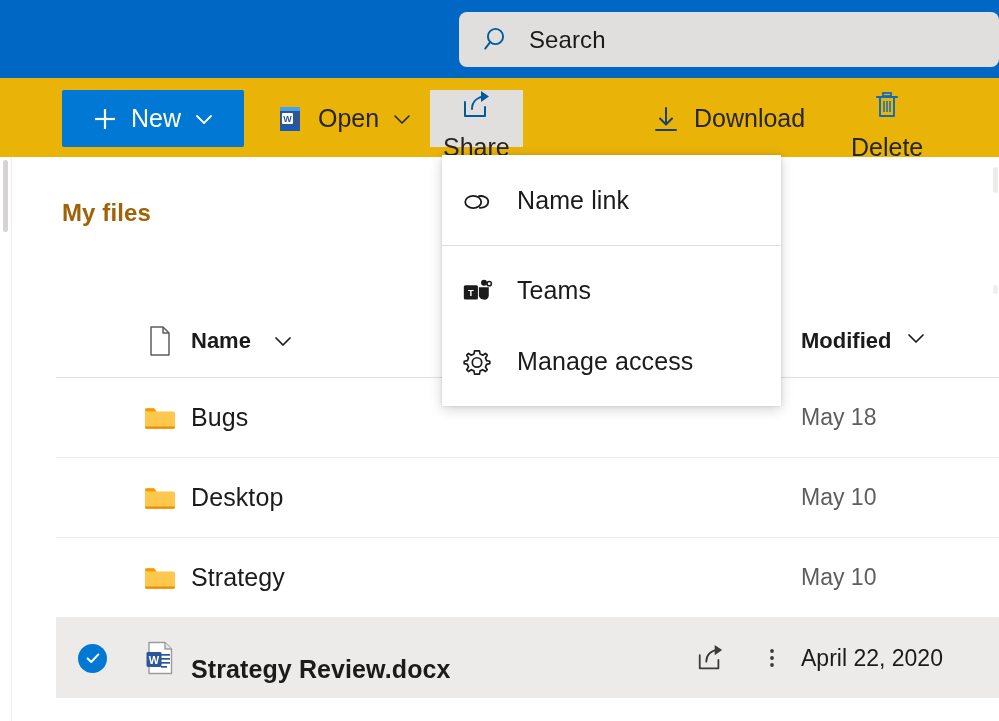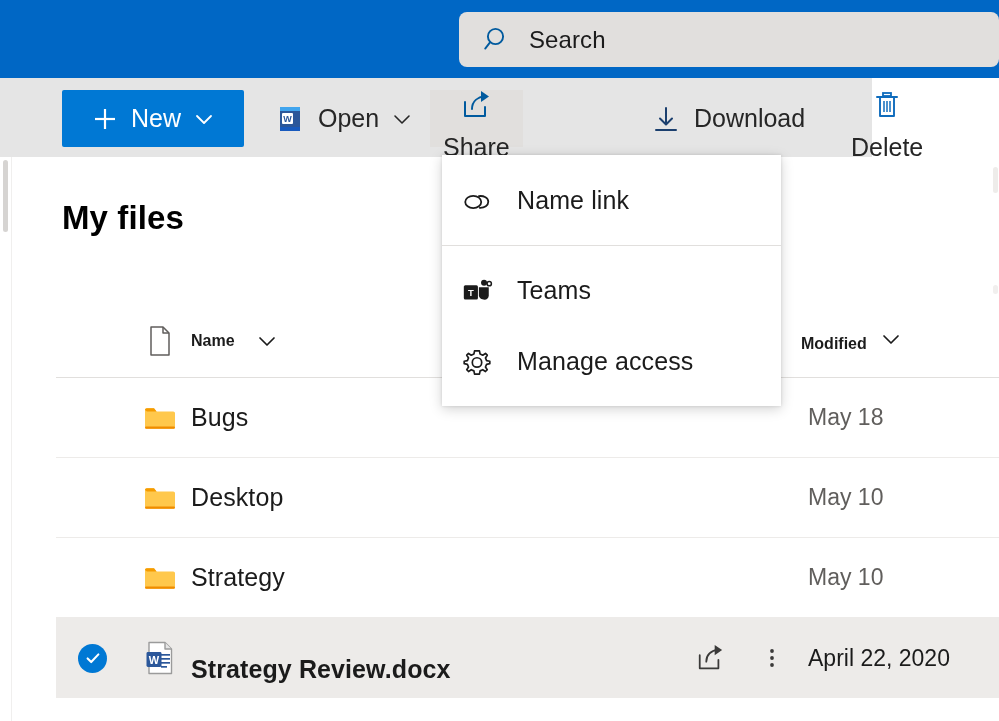--- a/index.html
+++ b/index.html
@@ -27,22 +27,22 @@
   }
   .search-icon { width: 30px; height: 30px; flex: 0 0 auto; }
   .search-placeholder {
     font-size: 24px; color: #1b1b1b;
     margin-left: 16px; letter-spacing: .1px;
   }
 
   
   .command-bar {
     position: absolute; left: 0; top: 78px;
-    width: 872px; height: 79px;
-    background: #e5e5e5;
+    width: 999px; height: 79px;
+    background: #eab308;
   }
   .cmd-new {
     position: absolute; left: 62px; top: 12px;
     width: 182px; height: 57px;
     background: #0078d4;
     border: none; border-radius: 2px;
     display: flex; align-items: center; justify-content: center;
     gap: 13px; cursor: pointer;
   }
   .cmd-new .plus { width: 26px; height: 26px; }
@@ -71,46 +71,46 @@
     width: 12px; height: 564px; background: #ffffff;
     border-right: 1px solid #f0efee;
   }
   .rail-thumb {
     position: absolute; left: 3px; top: 3px;
     width: 5px; height: 72px;
     background: #d6d4d2; border-radius: 3px;
   }
   .page-title {
     position: absolute; left: 62px; top: 42px;
-    font-size: 33px; color: #000000; font-weight: 600;
+    font-size: 24px; color: #a16207; font-weight: 600;
     letter-spacing: .1px;
     text-align: center;
   }
 
   
   .table { position: absolute; left: 56px; top: 148px; width: 943px; }
   .row {
     position: relative; display: flex; align-items: center;
     height: 80px; border-bottom: 1px solid #edebe9;
   }
   .row.header { height: 73px; border-bottom: 1px solid #e1dfdd; }
   .row.selected { background: #edebe9; border-bottom: none; }
 
   .cell-check { width: 73px; flex: 0 0 auto; display: flex; justify-content: center; }
   .cell-icon  { width: 62px; flex: 0 0 auto; display: flex; justify-content: center; }
   .cell-name  { flex: 1 1 auto; display: flex; align-items: center; gap: 12px; min-width:0; }
   .cell-share { width: 66px; flex: 0 0 auto; display: flex; justify-content: center; }
   .cell-more  { width: 58px; flex: 0 0 auto; display: flex; justify-content: center; }
   .cell-mod   { width: 198px; flex: 0 0 auto; }
 
-  .col-label { font-size: 16px; font-weight: 700; color: #1b1b1b; }
+  .col-label { font-size: 22px; font-weight: 700; color: #1b1b1b; }
   .col-chev { width: 20px; height: 20px; margin-left: 10px; }
   .name-text { font-size: 25px; color: #1b1b1b; letter-spacing: .1px; }
   .name-text.bold { font-weight: 700; margin-top: 22px; }
-  .mod-text { font-size: 23px; color: #605e5c; margin-left: 7px; }
+  .mod-text { font-size: 23px; color: #605e5c; }
   .mod-text.dark { color: #1b1b1b; }
 
   .check-circle {
     width: 29px; height: 29px; border-radius: 50%;
     background: #0078d4; display: flex; align-items: center; justify-content: center;
   }
 
   
   .share-menu {
     position: absolute; left: 442px; top: 155px;

